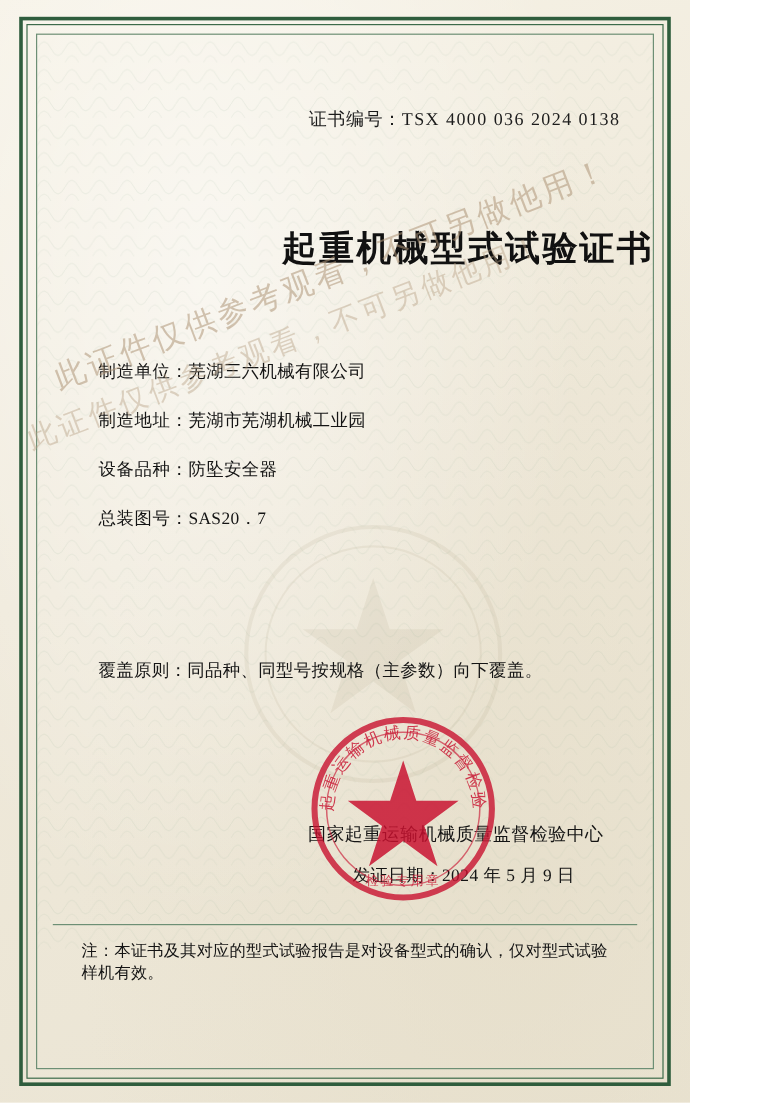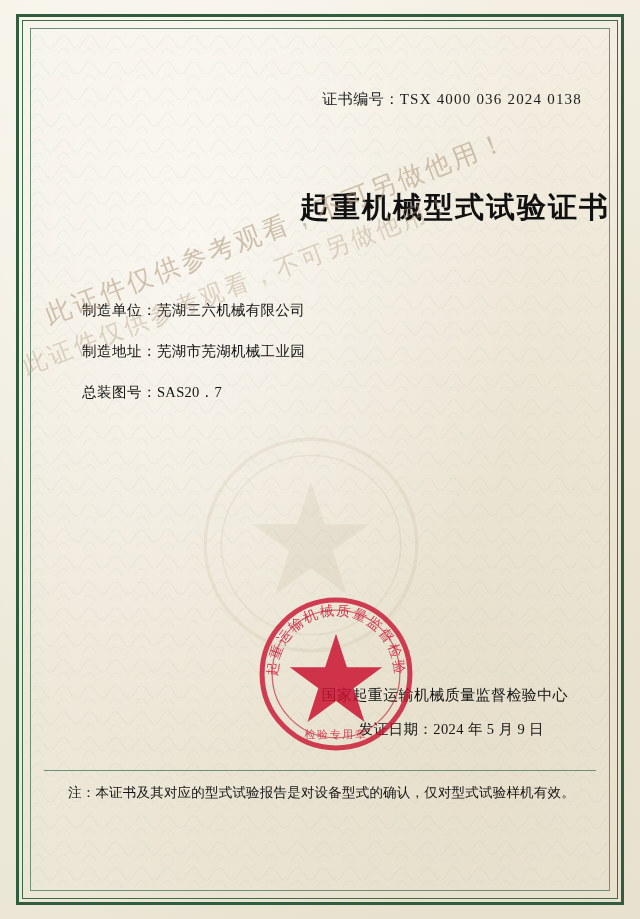--- a/index.html
+++ b/index.html
@@ -9,21 +9,21 @@
   }
   body {
     width: 640px;
     height: 919px;
     overflow: hidden;
     font-family: "Liberation Serif", serif;
   }
 
   .certificate {
     position: relative;
-    width: 640px;
+    width: 575px;
     height: 919px;
     background: #f3efe2;
     box-sizing: border-box;
     overflow: hidden;
   }
 
   
   .paper-texture {
     position: absolute;
     inset: 0;
@@ -266,24 +266,28 @@
     <div class="title">起重机械型式试验证书</div>
 
     <div class="fields">
       <div class="field-row">
         <span class="field-label">制造单位：</span><span class="field-value">芜湖三六机械有限公司</span>
       </div>
       <div class="field-row">
         <span class="field-label">制造地址：</span><span class="field-value">芜湖市芜湖机械工业园</span>
       </div>
       <div class="field-row">
+        <span class="field-label">设备品种：</span><span class="field-value">防坠安全器</span>
+      </div>
+      <div class="field-row">
         <span class="field-label">总装图号：</span><span class="field-value">SAS20．7</span>
       </div>
     </div>
 
+    <div class="coverage">覆盖原则：同品种、同型号按规格（主参数）向下覆盖。</div>
 
 
     <div class="issuer">国家起重运输机械质量监督检验中心</div>
 
     <div class="issue-date">
       <span>发证日期：</span><span>2024 年 5 月 9 日</span>
     </div>
 
     <div class="footer-divider"></div>
     <div class="footer-note">注：本证书及其对应的型式试验报告是对设备型式的确认，仅对型式试验样机有效。</div>

